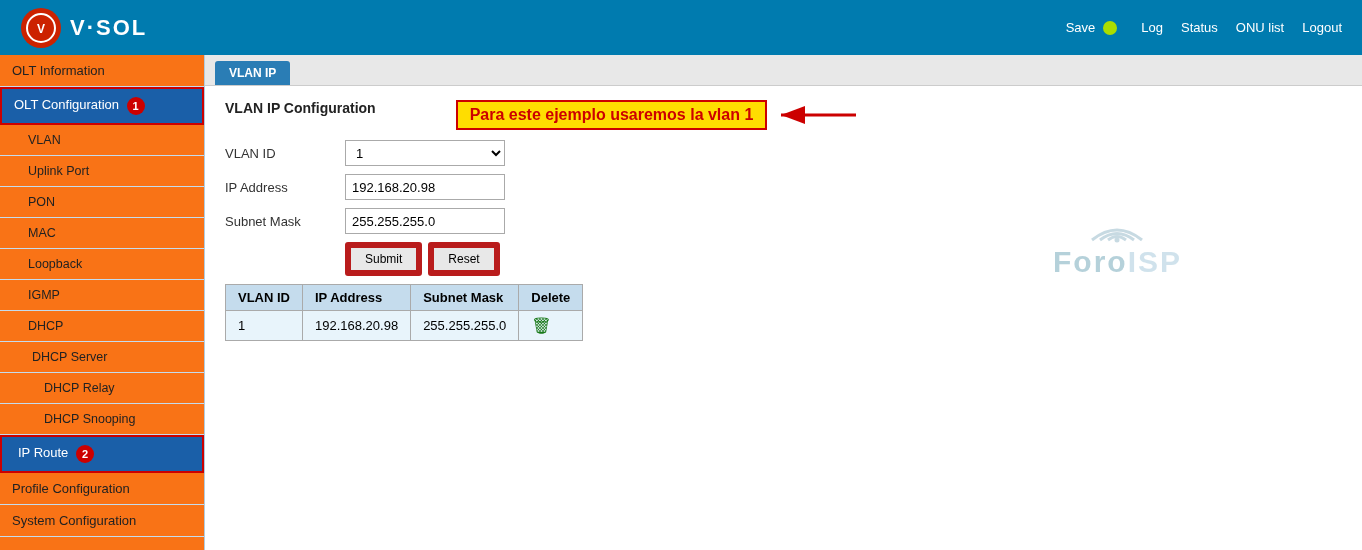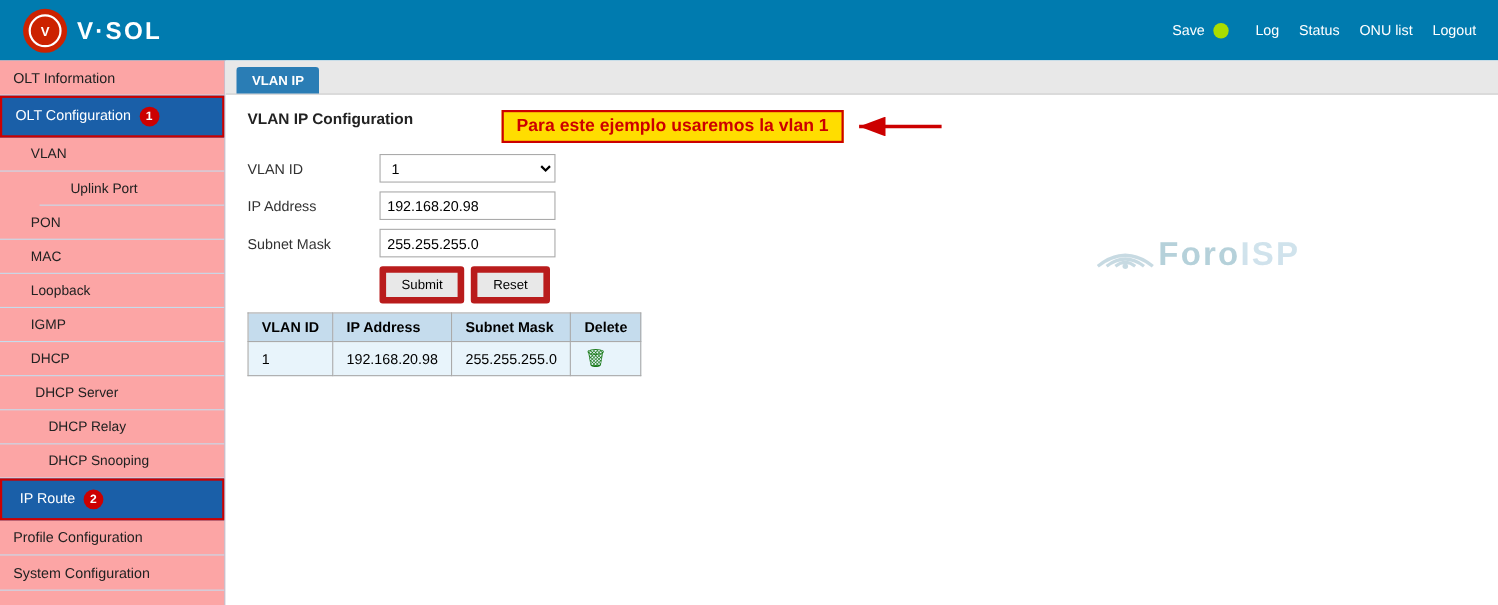--- a/index.html
+++ b/index.html
@@ -60,21 +60,21 @@
 
     
     .main-layout {
       display: flex;
       height: calc(550px - 55px);
     }
 
     
     .sidebar {
       width: 205px;
-      background: #fca5a5;
+      background: #f97316;
       border-right: 1px solid #b0cce0;
       overflow-y: auto;
       flex-shrink: 0;
     }
     .sidebar-item {
       padding: 8px 12px;
       cursor: pointer;
       font-size: 13px;
       color: #222;
       border-bottom: 1px solid #c5dced;
@@ -234,21 +234,21 @@
     <div class="sidebar-item">
       <span>OLT Information</span>
     </div>
     <div class="sidebar-item active" style="border:2px solid #cc0000; background:#1a5fa8; color:white;">
       <span>OLT Configuration</span>
       <span class="sidebar-badge">1</span>
     </div>
     <div class="sidebar-item sub" style="padding-left:28px;">
       <span>VLAN</span>
     </div>
-    <div class="sidebar-item sub" style="padding-left:28px;margin-left:36px;">
+    <div class="sidebar-item sub" style="padding-left:28px;">
       <span>Uplink Port</span>
     </div>
     <div class="sidebar-item sub" style="padding-left:28px;">
       <span>PON</span>
     </div>
     <div class="sidebar-item sub" style="padding-left:28px;">
       <span>MAC</span>
     </div>
     <div class="sidebar-item sub" style="padding-left:28px;">
       <span>Loopback</span>
@@ -344,21 +344,21 @@
             <td>192.168.20.98</td>
             <td>255.255.255.0</td>
             <td>
               <button class="delete-btn">🗑</button>
             </td>
           </tr>
         </tbody>
       </table>
     </div>
 
-    <div style="position:absolute; right:180px; top:160px; display:flex; flex-direction:row; align-items:center; opacity:0.55; pointer-events:none;">
+    <div style="position:absolute; right:180px; top:160px; display:flex; flex-direction:column; align-items:center; opacity:0.55; pointer-events:none;">
 
       <svg width="60" height="30" viewBox="0 0 60 30">
         <path d="M5 25 Q30 5 55 25" fill="none" stroke="#9bbccc" stroke-width="3"></path>
         <path d="M13 25 Q30 12 47 25" fill="none" stroke="#9bbccc" stroke-width="3"></path>
         <path d="M21 25 Q30 18 39 25" fill="none" stroke="#9bbccc" stroke-width="3"></path>
         <circle cx="30" cy="25" r="2.5" fill="#9bbccc"></circle>
       </svg>
       <span style="font-size:30px; font-weight:bold; color:#9bbccc; font-family:Arial; letter-spacing:2px;">
         <span style="color:#7aacbc;">Foro</span><span style="color:#aaccdd;">ISP</span>
       </span>

